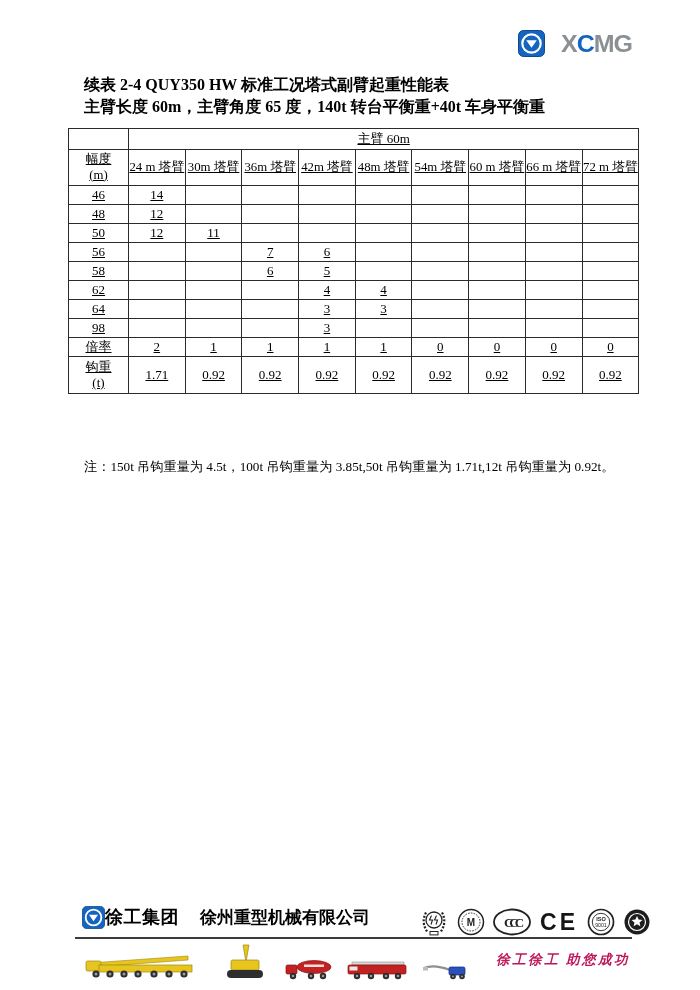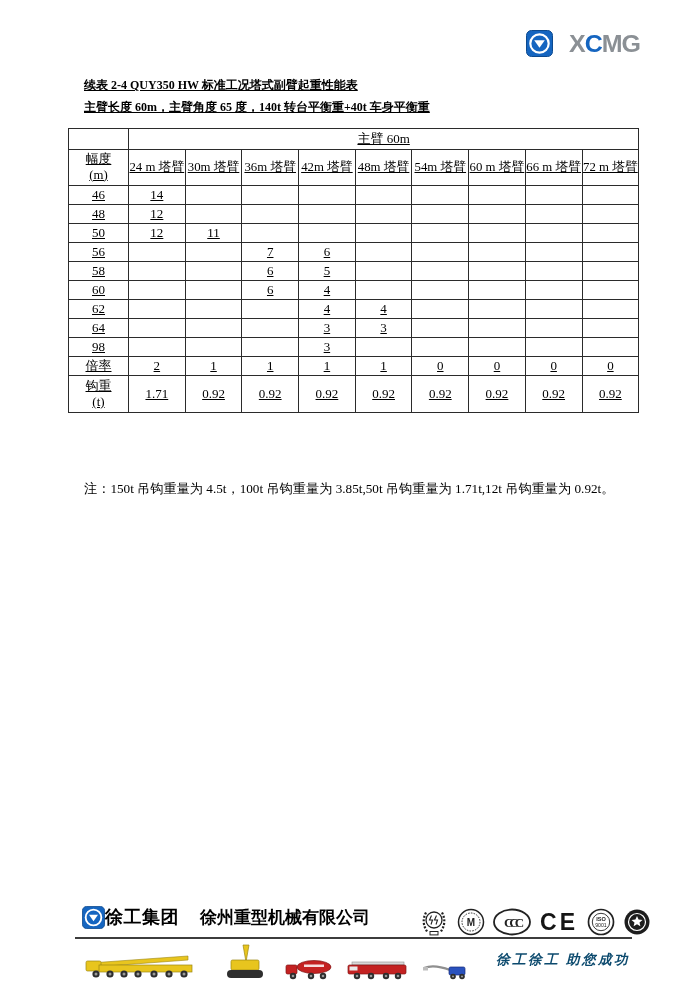--- a/index.html
+++ b/index.html
@@ -3,61 +3,61 @@
 <meta charset="utf-8">
 <style>
   html,body { margin:0; padding:0; background:#888; }
   .page {
     position:relative; width:700px; height:990px; background:#ffffff;
     font-family:"Liberation Serif","DejaVu Serif",serif; color:#000;
     overflow:hidden; margin:0 auto;
   }
 
   
-  .top-logo { position:absolute; top:30px; right:60px; display:flex; align-items:center; gap:16px; }
+  .top-logo { position:absolute; top:30px; right:68px; display:flex; align-items:center; gap:16px; }
   .logo-mark { display:block; }
   .logo-word { font-family:"Liberation Sans","DejaVu Sans",sans-serif; font-weight:bold;
                font-size:25px; letter-spacing:-1px; line-height:1; transform:scaleY(.95); }
   .logo-word .lx,.logo-word .lmg { color:#8b9095; }
   .logo-word .lc { color:#1565c0; }
 
   
-  .title-block { position:absolute; left:84px; top:74px; font-weight:bold; font-size:12px; line-height:22px;text-decoration:underline; }
+  .title-block { position:absolute; left:84px; top:74px; font-weight:bold; font-size:16px; line-height:22px; }
 
   
   .cap-table { position:absolute; left:68px; top:128px; }
   .cap-table table { border-collapse:collapse; table-layout:fixed; width:570px;text-decoration:underline; }
   .cap-table col.c0 { width:60px; }
   .cap-table col.cn { width:56.7px; }
   .cap-table th, .cap-table td {
     border:1px solid #2b2b2b; text-align:center; vertical-align:middle;
     font-weight:normal; font-size:13px; padding:0; white-space:pre-line; line-height:1.25;
   }
   .cap-table tr.span-row th { height:20px; }
   .cap-table tr.colhead-row th { height:35px; font-size:12.8px; }
   .cap-table tbody td { height:18px; }
   .cap-table tbody tr.tall td { height:36px; }
 
   
-  .note { position:absolute; left:84px; top:480px; font-size:13.2px; }
+  .note { position:absolute; left:84px; top:458px; font-size:13.2px; }
 
   
   .footer-company { position:absolute; left:82px; top:905px; display:flex; align-items:center; 
                     font-family:"Liberation Sans","DejaVu Sans",sans-serif; }
   .company-bold { font-size:18px; font-weight:800; letter-spacing:.5px; }
   .company-rest { font-size:17px; font-weight:700; margin-left:21px; }
 
   .cert-row { position:absolute; left:418px; top:907px; display:flex; align-items:center; gap:6px; }
 
   .footer-rule { position:absolute; left:75px; top:937px; width:557px; height:2px; background:#3c3c3c; }
 
   .trucks { position:absolute; left:84px; top:944px; display:flex; align-items:flex-end; gap:12px; }
 
   .slogan { position:absolute; right:70px; top:951px; font-size:13.5px; font-style:italic;
-            color:#0c4a6e; letter-spacing:2.5px; font-weight:bold; }
+            color:#be185d; letter-spacing:2.5px; font-weight:bold; }
 </style>
 </head>
 <body>
 
 <div class="page">
 
   <div class="top-logo">
     <svg class="logo-mark" width="27" height="27" viewBox="0 0 27 27">
       <rect x="0.5" y="0.5" width="26" height="26" rx="5" fill="#1565c0" stroke="#0d4a8f"></rect>
       <circle cx="13.5" cy="13.5" r="9.2" fill="none" stroke="#ffffff" stroke-width="2.2"></circle>
@@ -152,32 +152,20 @@
             <td></td>
             <td></td>
             <td></td>
           </tr>
           <tr>
             <td>58</td>
             <td></td>
             <td></td>
             <td>6</td>
             <td>5</td>
-            <td></td>
-            <td></td>
-            <td></td>
-            <td></td>
-            <td></td>
-          </tr>
-          <tr>
-            <td>60</td>
-            <td></td>
-            <td></td>
-            <td>6</td>
-            <td>4</td>
             <td></td>
             <td></td>
             <td></td>
             <td></td>
             <td></td>
           </tr>
           <tr>
             <td>62</td>
             <td></td>
             <td></td>

